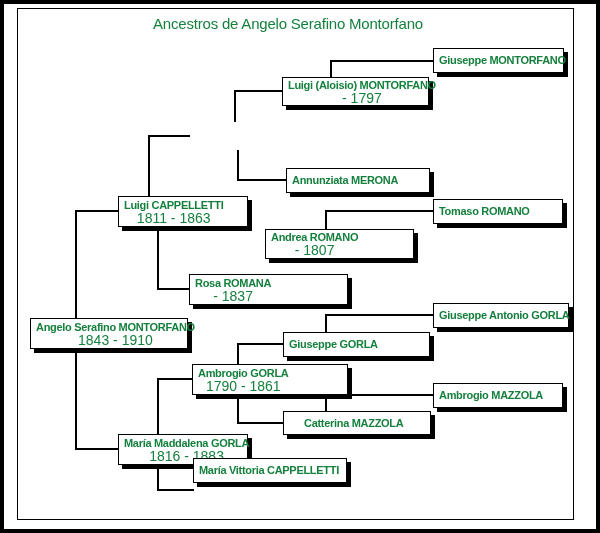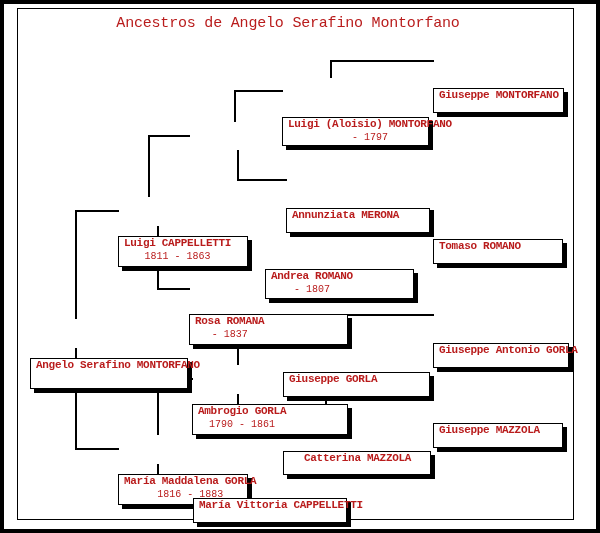--- a/index.html
+++ b/index.html
@@ -1,36 +1,36 @@
 <!DOCTYPE html>
 <html><head>
 <meta charset="utf-8">
 <style>
   html,body{margin:0;padding:0;background:#fff;}
   .canvas{
     position:relative;width:600px;height:533px;background:#ffffff;
-    font-family:Liberation Mono, monospace;color:#b91c1c;overflow:hidden;
+    font-family:Liberation Sans, sans-serif;color:#15803d;overflow:hidden;
   }
   .outer-frame{position:absolute;left:0;top:0;width:600px;height:533px;
     border:4px solid #000;box-sizing:border-box;}
   .inner-frame{position:absolute;left:17px;top:8px;width:557px;height:512px;
     border:1px solid #000;box-sizing:border-box;}
   .chart-title{position:absolute;top:15px;left:10px;width:556px;text-align:center;
     font-size:15px;letter-spacing:-0.2px;}
   .line{position:absolute;background:#000;z-index:1;}
   .lh{height:1.5px;}
   .lv{width:1.5px;}
   .pbox{
     position:absolute;background:#fff;border:1.5px solid #000;
     box-shadow:4px 4px 0 #000;box-sizing:border-box;z-index:2;
-    display:flex;padding-left:5px;margin-top:40px;
+    display:flex;align-items:center;padding-left:5px;
   }
   .ptext{display:inline-block;text-align:center;line-height:13px;}
   .pname{font-size:11px;font-weight:bold;letter-spacing:-0.3px;white-space:nowrap;}
-  .pdates{font-size:10px;font-weight:normal;white-space:nowrap;}
+  .pdates{font-size:14px;font-weight:normal;white-space:nowrap;}
   .pdates:empty{display:none;}
 </style>
 </head>
 <body>
 
 <div class="canvas">
 
   <div class="outer-frame"></div>
   <div class="inner-frame"></div>
 
@@ -66,20 +66,21 @@
   <div class="line lv" style="left:325px;top:210px;height:20px;"></div>
   <div class="line lh" style="left:325px;top:210px;width:109px;"></div>
   <div class="line lv" style="left:325px;top:314px;height:19px;"></div>
   <div class="line lh" style="left:325px;top:314px;width:109px;"></div>
   <div class="line lv" style="left:325px;top:394px;height:18px;"></div>
   <div class="line lh" style="left:325px;top:394px;width:109px;"></div>
 
   <div class="pbox" style="left:30px;top:318px;width:158px;height:31px;">
     <div class="ptext">
         <div class="pname">Angelo Serafino MONTORFANO</div>
+        <div class="pdates">1843 - 1910</div>
       </div>
   </div>
 
   <div class="pbox" style="left:118px;top:196px;width:130px;height:31px;">
     <div class="ptext">
         <div class="pname">Luigi CAPPELLETTI</div>
         <div class="pdates">1811 - 1863</div>
       </div>
   </div>
 
@@ -156,17 +157,17 @@
   </div>
 
   <div class="pbox" style="left:283px;top:411px;width:148px;height:24px;padding-left:20px;">
     <div class="ptext">
         <div class="pname">Catterina MAZZOLA</div>
       </div>
   </div>
 
   <div class="pbox" style="left:433px;top:383px;width:130px;height:25px;">
     <div class="ptext">
-        <div class="pname">Giuseppe MAZZOLA</div>
+        <div class="pname">Ambrogio MAZZOLA</div>
       </div>
   </div>
 
 </div>
 
 </body></html>

